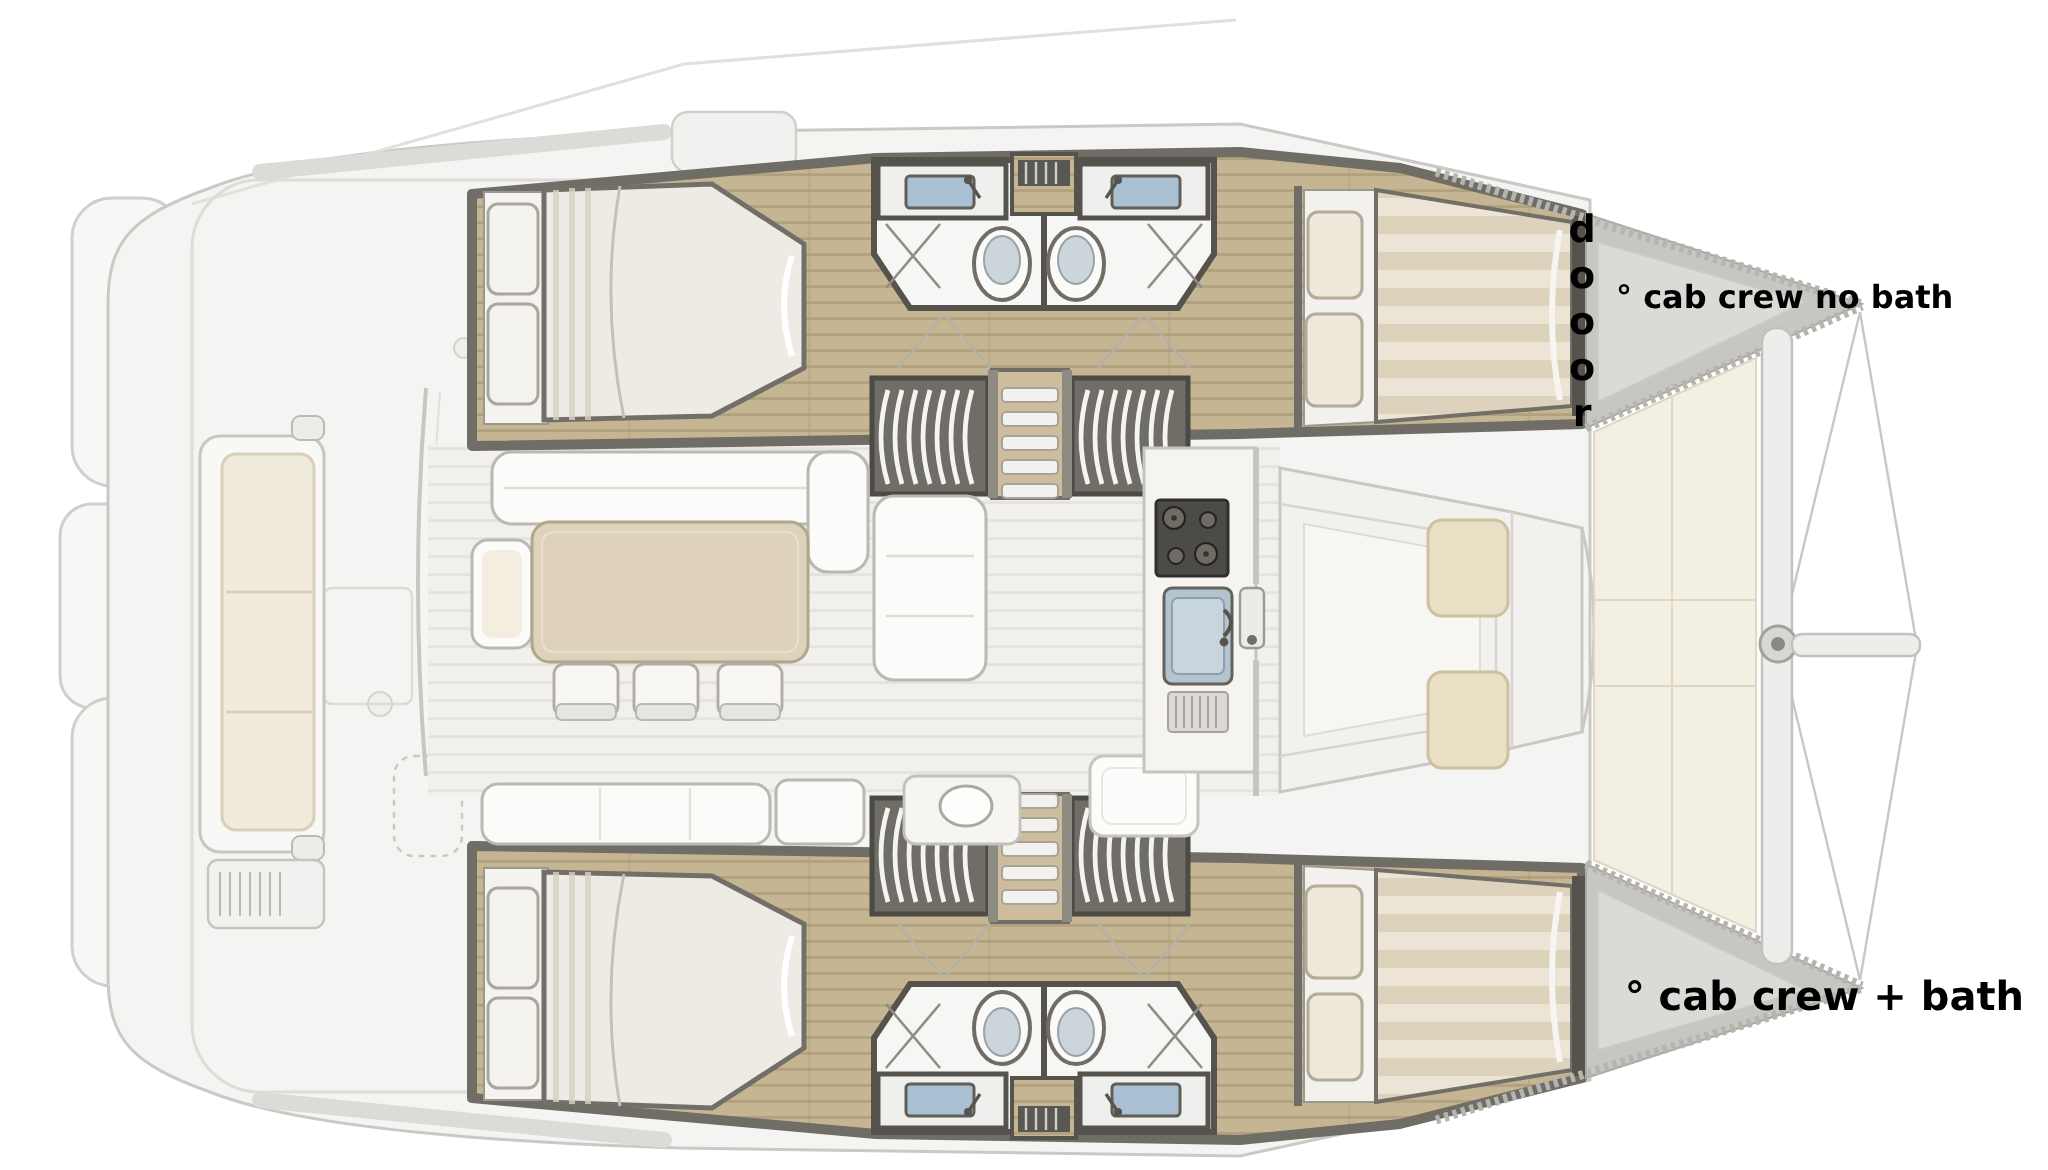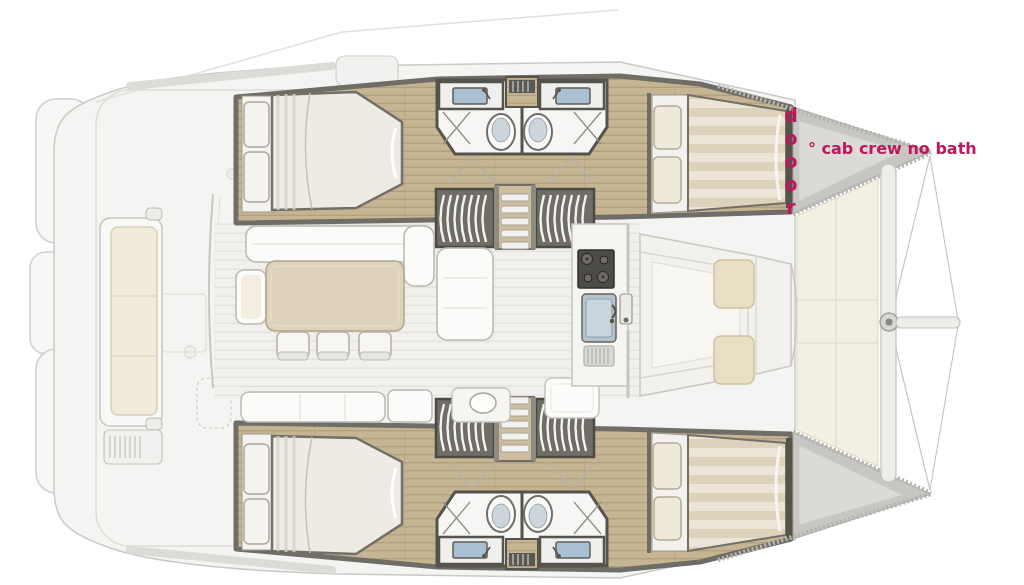--- a/index.html
+++ b/index.html
@@ -1,19 +1,19 @@
 <!DOCTYPE html>
 <html><head>
 <meta charset="utf-8">
 <style>
   html,body{margin:0;padding:0;background:#ffffff;}
   #stage{position:relative;width:1024px;height:585px;background:#ffffff;overflow:hidden;
          font-family:"DejaVu Sans",sans-serif;}
   #stage svg{position:absolute;left:0;top:0;}
-  .ann{position:absolute;color:#be185d;font-weight:bold;font-family:"DejaVu Sans",sans-serif;}
+  .ann{position:absolute;color:#000000;font-weight:bold;font-family:"DejaVu Sans",sans-serif;}
   #door-lbl{left:781px;top:104px;width:20px;font-size:19px;line-height:23px;text-align:center;word-break:break-all;}
   #top-lbl{left:808px;top:139px;font-size:16px;white-space:nowrap;}
   #bottom-lbl{right:12px;top:484px;font-size:20px;line-height:28px;text-align:right;white-space:nowrap;}
 </style>
 </head>
 <body>
 
 <div id="stage">
 <svg width="1024" height="585" viewBox="0 0 1024 585">
   <defs>
@@ -241,14 +241,15 @@
     <rect x="881" y="164" width="15" height="318" rx="7" fill="#ededeb" stroke="#c2c1bd" stroke-width="1.2"></rect>
     <circle cx="889" cy="322" r="9" fill="#d8d7d3" stroke="#a2a19b" stroke-width="1.5"></circle>
     <circle cx="889" cy="322" r="3.5" fill="#8a8984"></circle>
     <rect x="896" y="317" width="64" height="11" rx="5" fill="#ededeb" stroke="#c2c1bd" stroke-width="1.2"></rect>
   </g>
 </svg>
 
 <div id="door-lbl" class="ann">dooor</div>
 <div id="top-lbl" class="ann">° cab crew no bath</div>
 <div id="bottom-lbl" class="ann">
+  <div>° cab crew + bath</div>
 </div>
 </div>
 
 </body></html>

